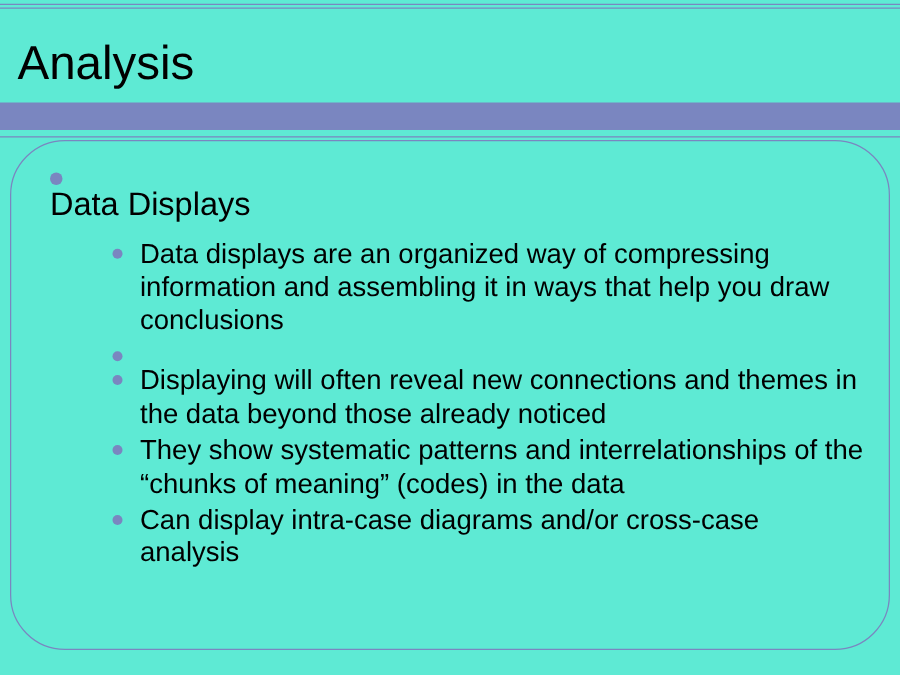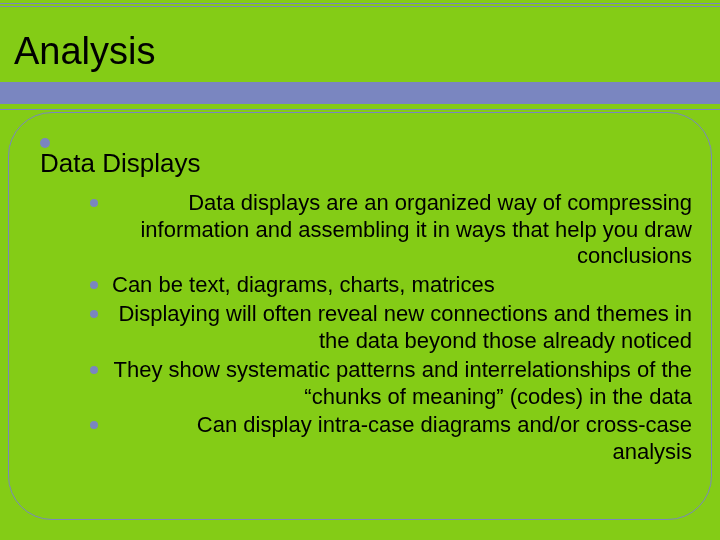--- a/index.html
+++ b/index.html
@@ -8,21 +8,21 @@
     width: 720px;
     height: 540px;
     background: #ffffff;
     font-family: Arial, Helvetica, sans-serif;
     overflow: hidden;
   }
   .slide {
     position: relative;
     width: 720px;
     height: 540px;
-    background: #84cc16;
+    background: #5eead4;
   }
   
   .top-thin-line {
     position: absolute;
     left: 0;
     width: 720px;
     height: 1px;
     background: #7a86c0;
   }
   .title-row {
@@ -77,21 +77,20 @@
     line-height: 1.22;
   }
   .subs {
     margin-left: 50px;
     margin-top: 10px;
   }
   .lvl2 {
     display: flex;
     align-items: flex-start;
     margin-bottom: 2px;
-    text-align: right;
   }
   .lvl2 .dot {
     width: 8px;
     height: 8px;
     border-radius: 50%;
     background: #7a86c0;
     flex: 0 0 auto;
     margin-top: 9px;
     margin-right: 14px;
   }
@@ -129,21 +128,20 @@
       <div class="dot"></div>
       <div class="txt">Data Displays</div>
     </div>
     <div class="subs">
       <div class="lvl2">
         <div class="dot"></div>
         <div class="txt">Data displays are an organized way of compressing information and assembling it in ways that help you draw conclusions</div>
       </div>
       <div class="lvl2">
         <div class="dot"></div>
-        <div class="txt">Can be text, diagrams, charts, matrices</div>
       </div>
       <div class="lvl2">
         <div class="dot"></div>
         <div class="txt">Displaying will often reveal new connections and themes in the data beyond those already noticed</div>
       </div>
       <div class="lvl2">
         <div class="dot"></div>
         <div class="txt">They show systematic patterns and interrelationships of the “chunks of meaning” (codes) in the data</div>
       </div>
       <div class="lvl2">

